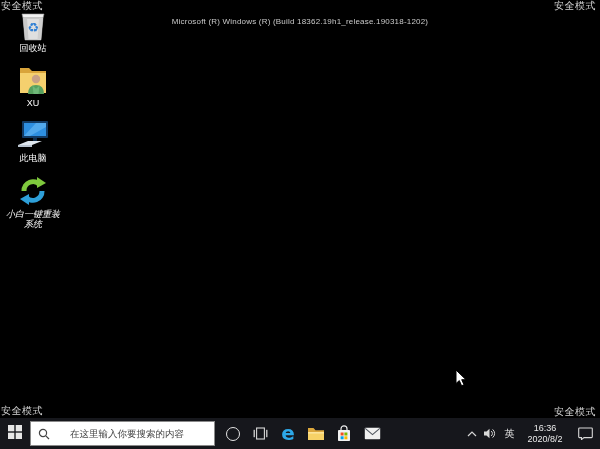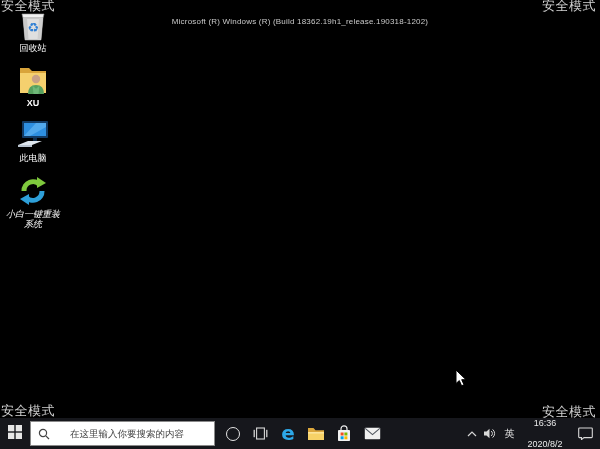--- a/index.html
+++ b/index.html
@@ -4,21 +4,21 @@
 <style>
   html,body{margin:0;padding:0;}
   body{
     width:600px;height:449px;position:relative;overflow:hidden;
     background:#000;
     font-family:"Liberation Sans","DejaVu Sans",sans-serif;
     -webkit-font-smoothing:antialiased;
   }
   
   .safe-label{
-    position:absolute;color:#d2d2d2;font-size:13px;line-height:10px;
+    position:absolute;color:#d2d2d2;font-size:10px;line-height:10px;
     letter-spacing:0.5px;z-index:30;text-shadow:0 0 2px #000;
   }
   .safe-tl{left:1px;top:1px;}
   .safe-tr{right:4px;top:1px;}
   .safe-bl{left:1px;bottom:33px;}
   .safe-br{right:4px;bottom:32px;}
   
   .build-text{
     position:absolute;top:2px;left:0;width:100%;text-align:center;
     color:#c9c9c9;font-size:8px;letter-spacing:0.2px;z-index:20;margin-top:15px;
@@ -28,21 +28,21 @@
   .desk-item{
     width:62px;display:flex;flex-direction:column;align-items:center;
     position:absolute;left:0;cursor:default;
   }
   .desk-item .ic{height:36px;display:flex;align-items:flex-end;justify-content:center;}
   .desk-item .lbl{
     margin-top:2px;color:#fff;font-size:9px;line-height:10px;text-align:center;
     text-shadow:0 1px 2px #000,0 0 2px #000;max-width:58px;word-break:break-all;
   }
   .pos-0{top:0;}
-  .pos-1{top:55px;font-weight:bold;}
+  .pos-1{top:55px;}
   .pos-2{top:110px;justify-content:space-between;}
   .pos-3{top:166px;font-style:italic;}
   
   .taskbar{
     position:absolute;left:0;right:0;bottom:0;height:31px;
     background:#16171c;z-index:40;
   }
   .tb-btn{
     position:absolute;top:0;height:31px;display:flex;align-items:center;
     justify-content:center;cursor:pointer;
@@ -75,21 +75,21 @@
   .tray{
     position:absolute;right:0;top:0;height:31px;display:flex;
     align-items:center;
   }
   .tray-btn{height:31px;display:flex;align-items:center;justify-content:center;cursor:pointer;}
   .tray-chevron{width:17px;}
   .tray-speaker{width:19px;}
   .tray-lang{width:21px;color:#eaeaea;font-size:10px;}
   .tray-clock{
     width:50px;color:#eaeaea;font-size:9px;line-height:10.5px;
-    text-align:center;flex-direction:column;justify-content:space-between;
+    text-align:center;flex-direction:column;
   }
   .tray-action{width:30px;}
   
   .cursor{position:absolute;z-index:50;pointer-events:none;}
 </style>
 </head>
 <body>
 
 <div class="safe-label safe-tl">安全模式</div>
 <div class="safe-label safe-tr">安全模式</div>

